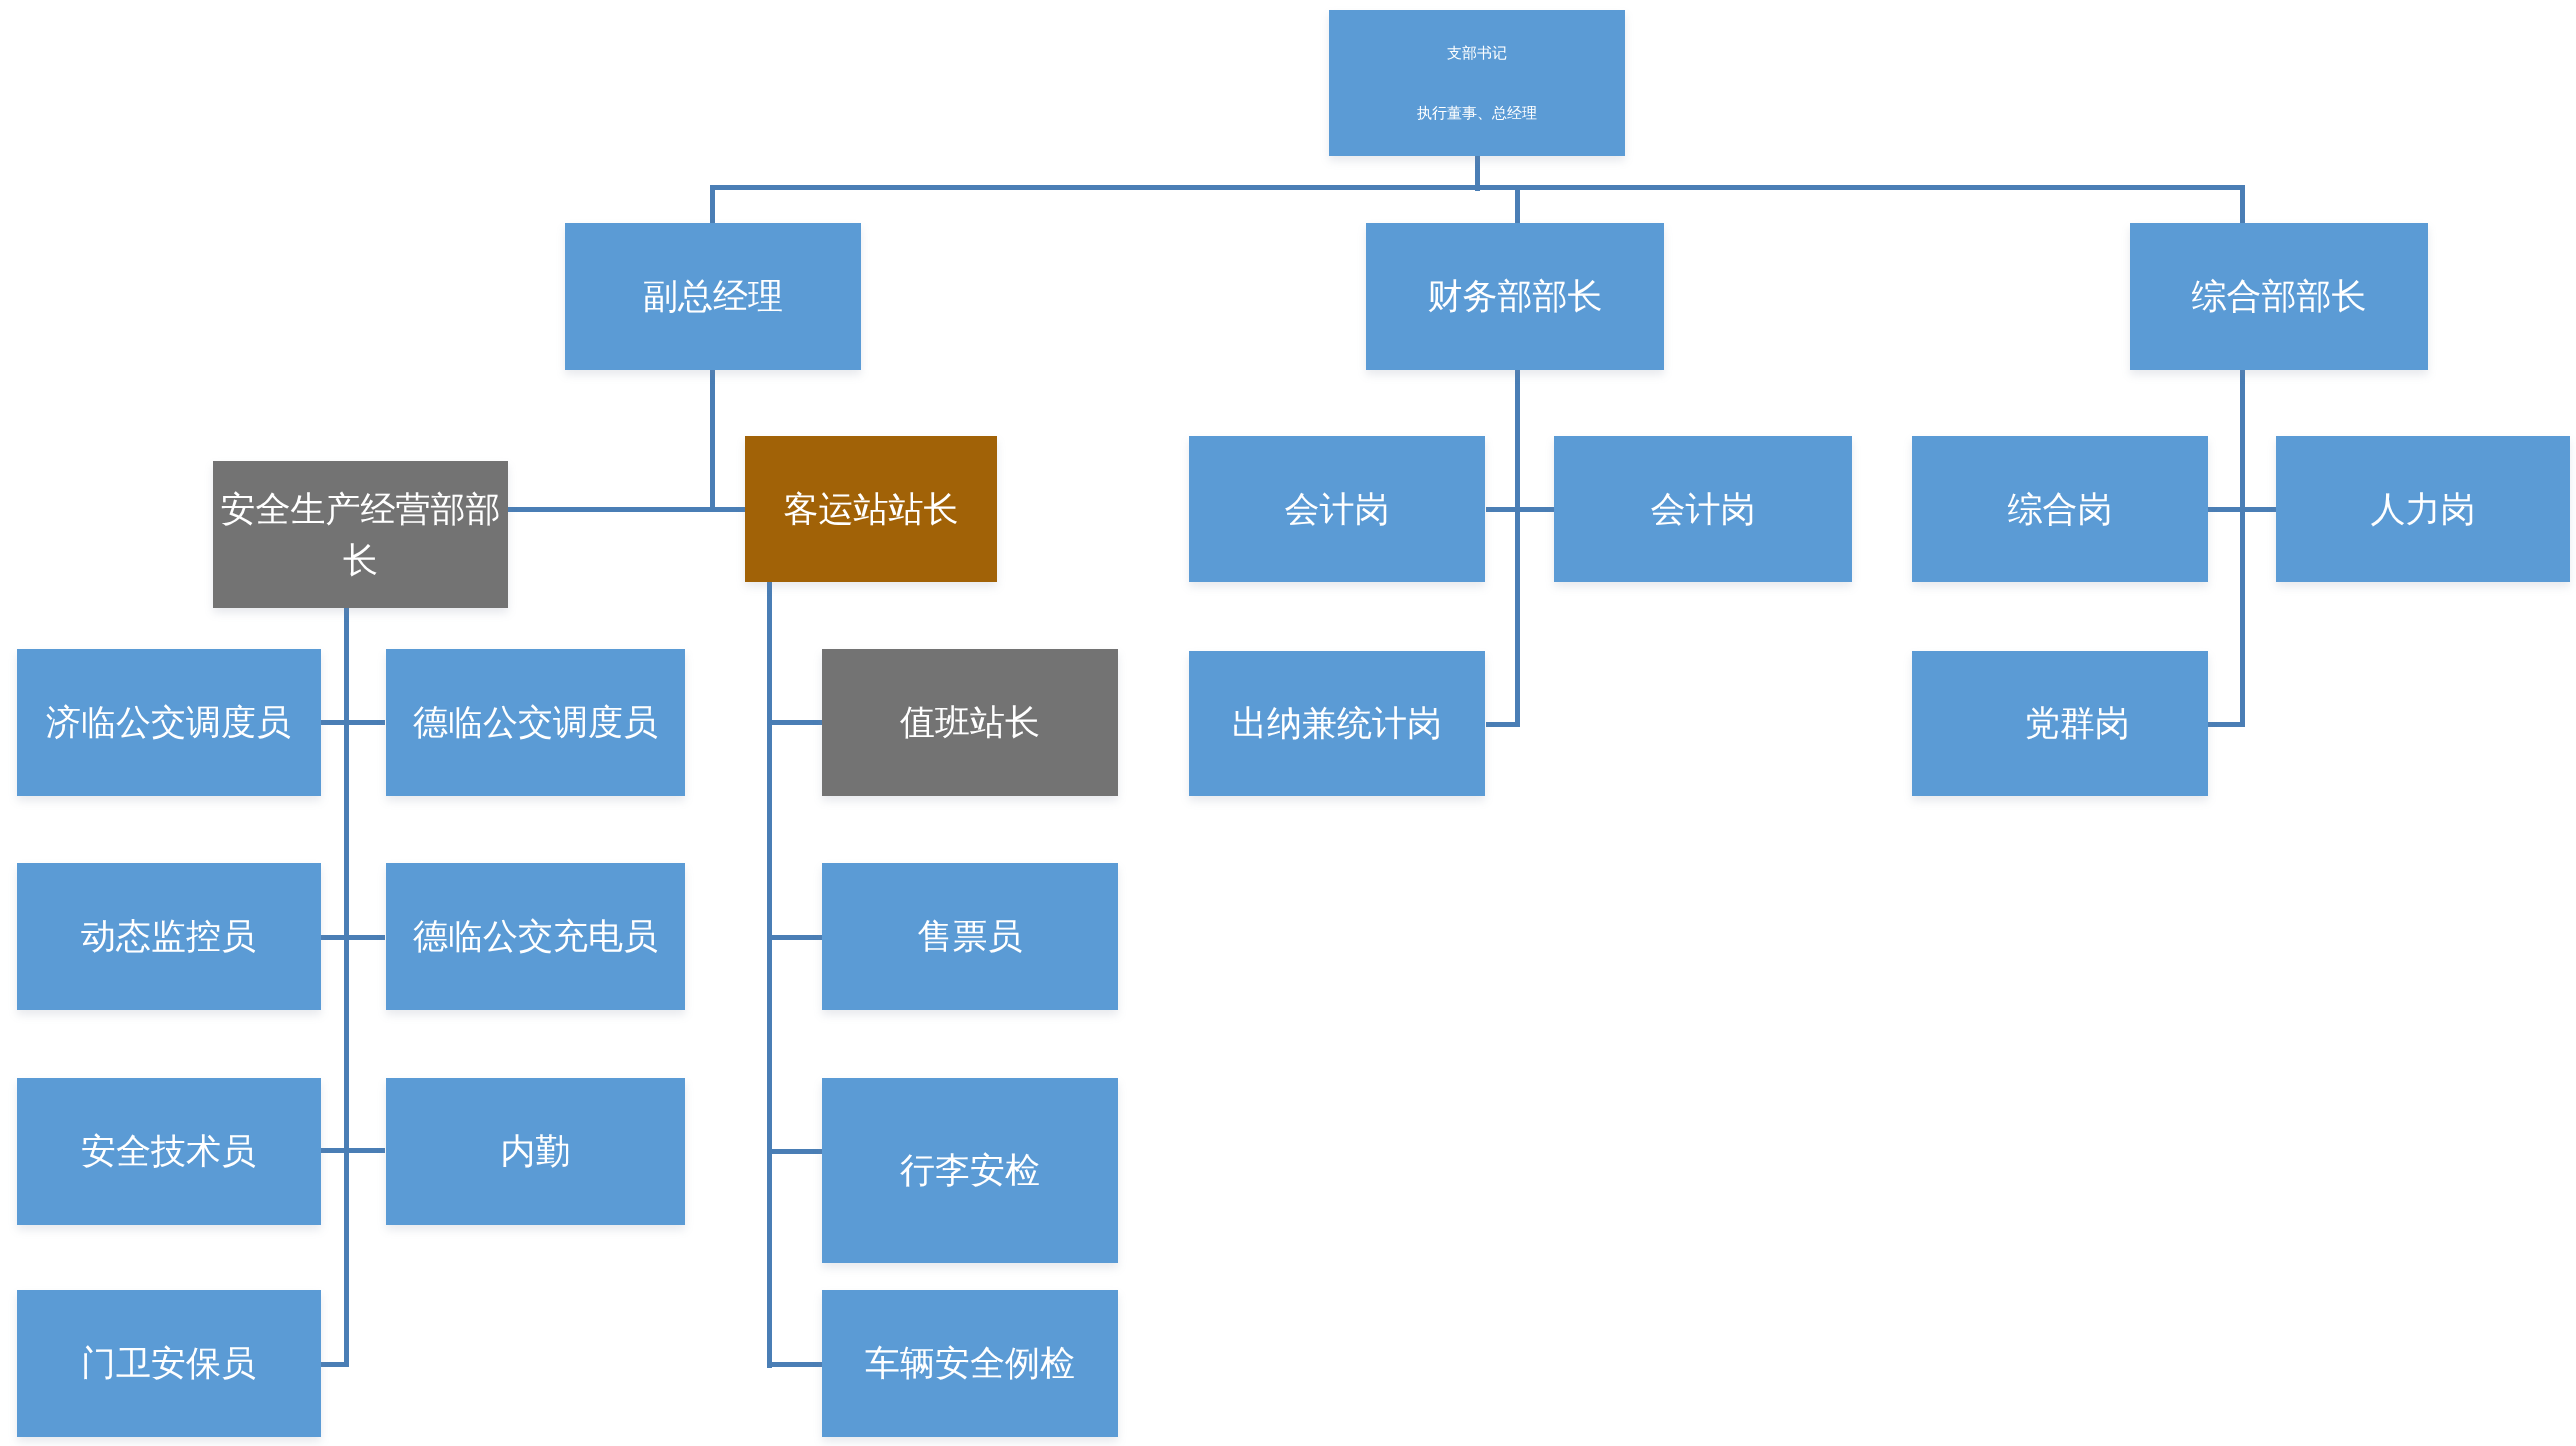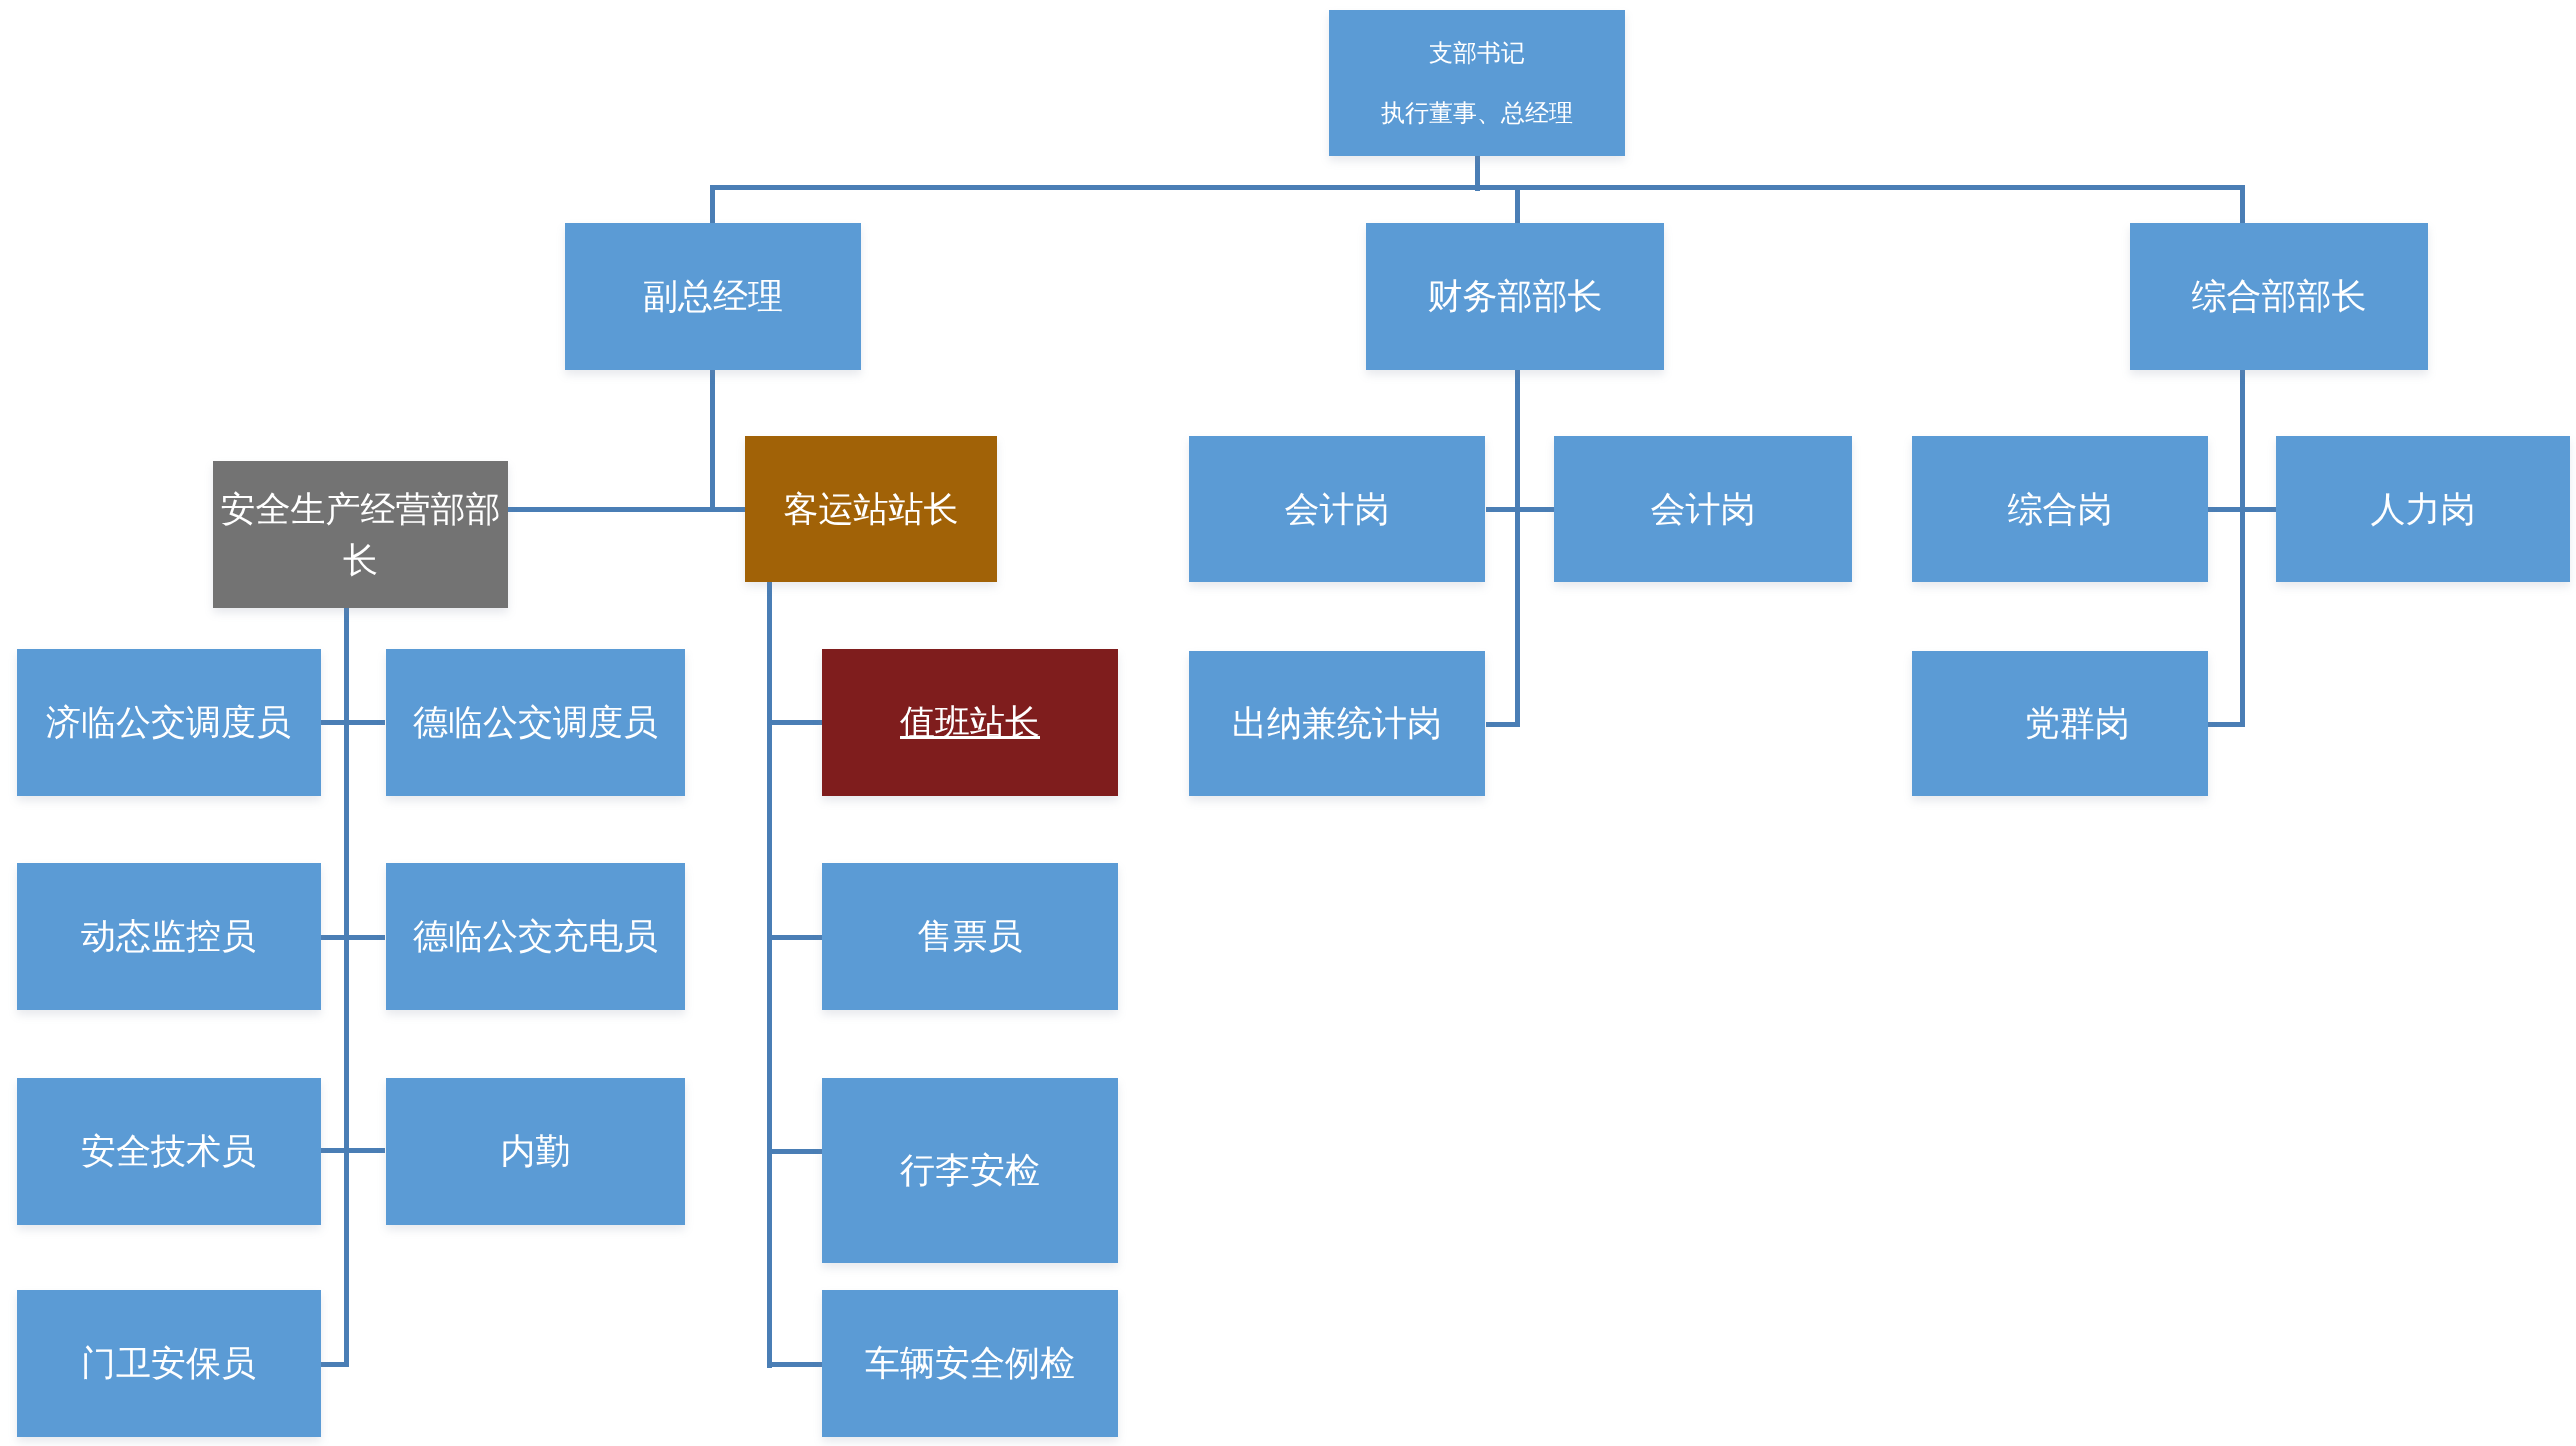--- a/index.html
+++ b/index.html
@@ -20,21 +20,21 @@
     text-align: center;
     color: #ffffff;
     font-size: 35px;
     line-height: 1.45;
     white-space: pre-line;
     box-sizing: border-box;
     padding: 0 1.7px;
     box-shadow: 0 5px 8.3px rgba(130, 140, 160, 0.18);
   }
   .node.root {
-    font-size: 24px;
+    font-size: 15px;
     line-height: 60px;
   }
   .connector { position: absolute; }
 </style>
 </head>
 <body>
 
 <div class="stage">
   <div class="layer">
       <div class="connector" style="background: rgb(74, 126, 181); left: 1475px; top: 156px; width: 5px; height: 35px;"></div>
@@ -73,21 +73,21 @@
       <div class="node" style="left: 1554px; top: 436px; width: 298px; height: 146px; background: rgb(91, 155, 213); color: rgb(255, 255, 255);">会计岗</div>
       <div class="node" style="left: 1912px; top: 436px; width: 296px; height: 146px; background: rgb(91, 155, 213); color: rgb(255, 255, 255);">综合岗</div>
       <div class="node" style="left: 2276px; top: 436px; width: 294px; height: 146px; background: rgb(91, 155, 213); color: rgb(255, 255, 255);">人力岗</div>
       <div class="node" style="left: 16.6px; top: 649px; width: 304px; height: 147px; background: rgb(91, 155, 213); color: rgb(255, 255, 255);">济临公交调度员</div>
       <div class="node" style="left: 386px; top: 649px; width: 299px; height: 147px; background: rgb(91, 155, 213); color: rgb(255, 255, 255);">德临公交调度员</div>
       <div class="node" style="left: 16.6px; top: 863px; width: 304px; height: 147px; background: rgb(91, 155, 213); color: rgb(255, 255, 255);">动态监控员</div>
       <div class="node" style="left: 386px; top: 863px; width: 299px; height: 147px; background: rgb(91, 155, 213); color: rgb(255, 255, 255);">德临公交充电员</div>
       <div class="node" style="left: 16.6px; top: 1078px; width: 304px; height: 147px; background: rgb(91, 155, 213); color: rgb(255, 255, 255);">安全技术员</div>
       <div class="node" style="left: 386px; top: 1078px; width: 299px; height: 147px; background: rgb(91, 155, 213); color: rgb(255, 255, 255);">内勤</div>
       <div class="node" style="left: 16.6px; top: 1290px; width: 304px; height: 147px; background: rgb(91, 155, 213); color: rgb(255, 255, 255);">门卫安保员</div>
-      <div class="node" style="left: 822px; top: 649px; width: 296px; height: 147px; background: #7f1d1d; color: rgb(255, 255, 255); text-decoration: underline;">值班站长</div>
+      <div class="node" style="left: 822px; top: 649px; width: 296px; height: 147px; background: #737373; color: rgb(255, 255, 255);">值班站长</div>
       <div class="node" style="left: 822px; top: 863px; width: 296px; height: 147px; background: rgb(91, 155, 213); color: rgb(255, 255, 255);">售票员</div>
       <div class="node" style="left: 822px; top: 1078px; width: 296px; height: 185px; background: rgb(91, 155, 213); color: rgb(255, 255, 255);">行李安检</div>
       <div class="node" style="left: 822px; top: 1290px; width: 296px; height: 147px; background: rgb(91, 155, 213); color: rgb(255, 255, 255);">车辆安全例检</div>
       <div class="node" style="left: 1189px; top: 651px; width: 296px; height: 145px; background: rgb(91, 155, 213); color: rgb(255, 255, 255);">出纳兼统计岗</div>
       <div class="node" style="left: 1912px; top: 651px; width: 296px; height: 145px; background: rgb(91, 155, 213); color: rgb(255, 255, 255); padding-left: 36px;">党群岗</div>
     </div>
 </div>
 
 
 </body></html>

